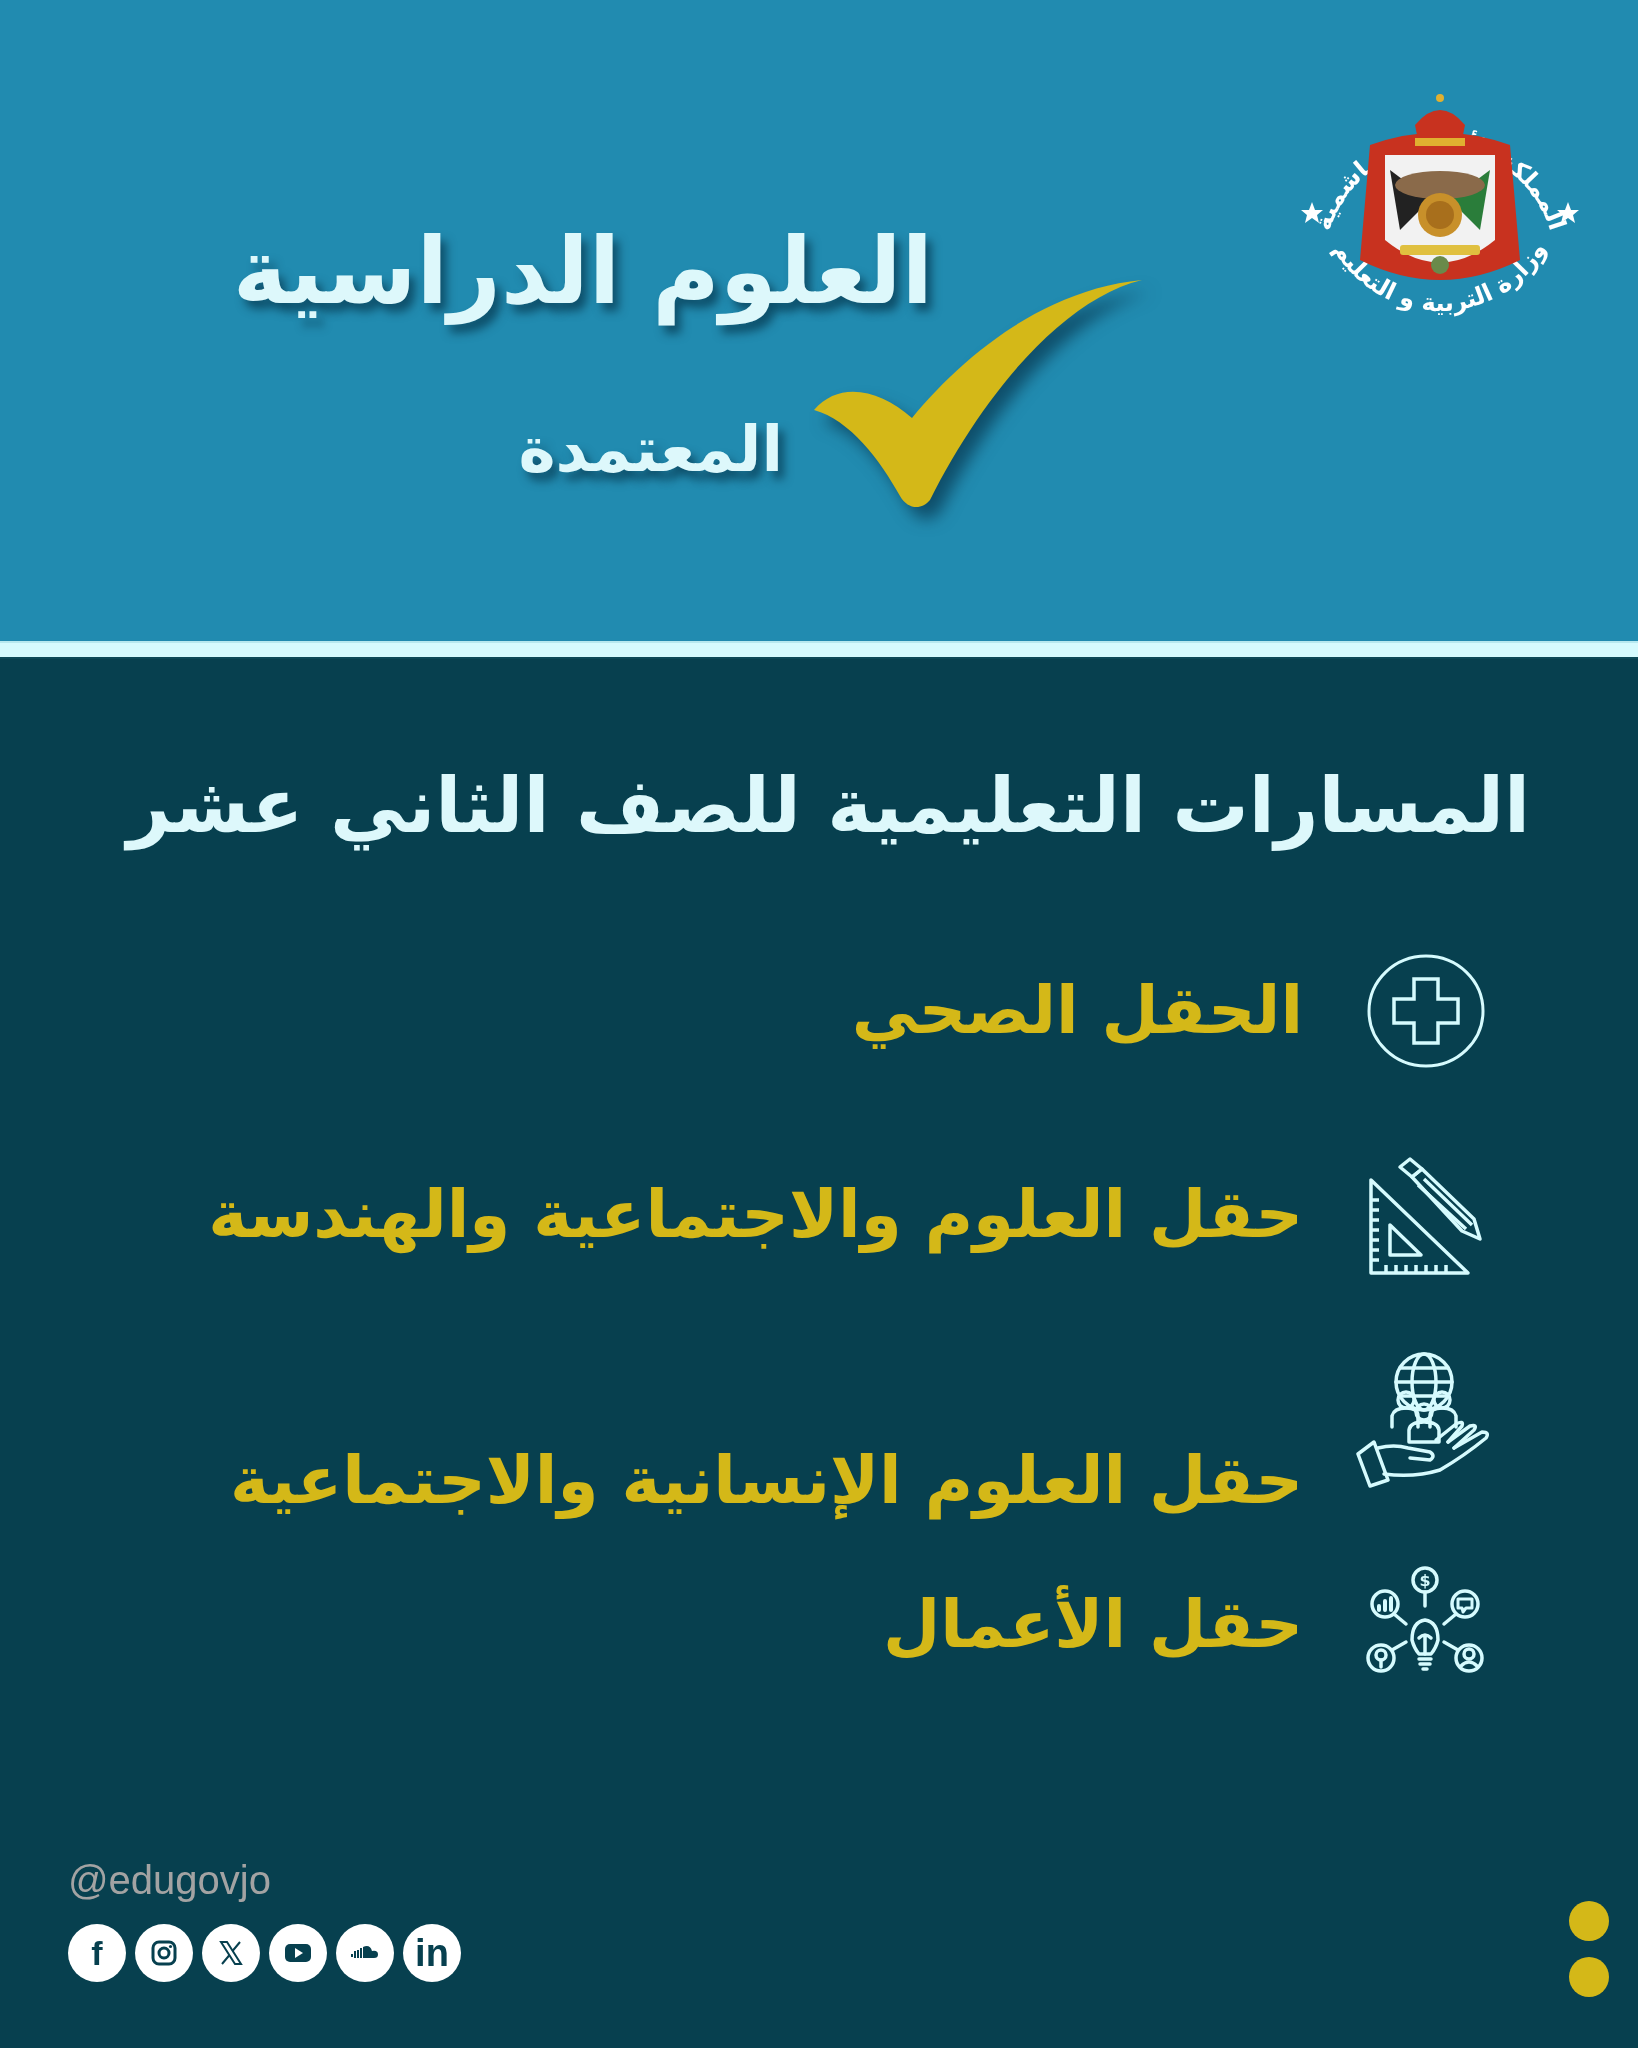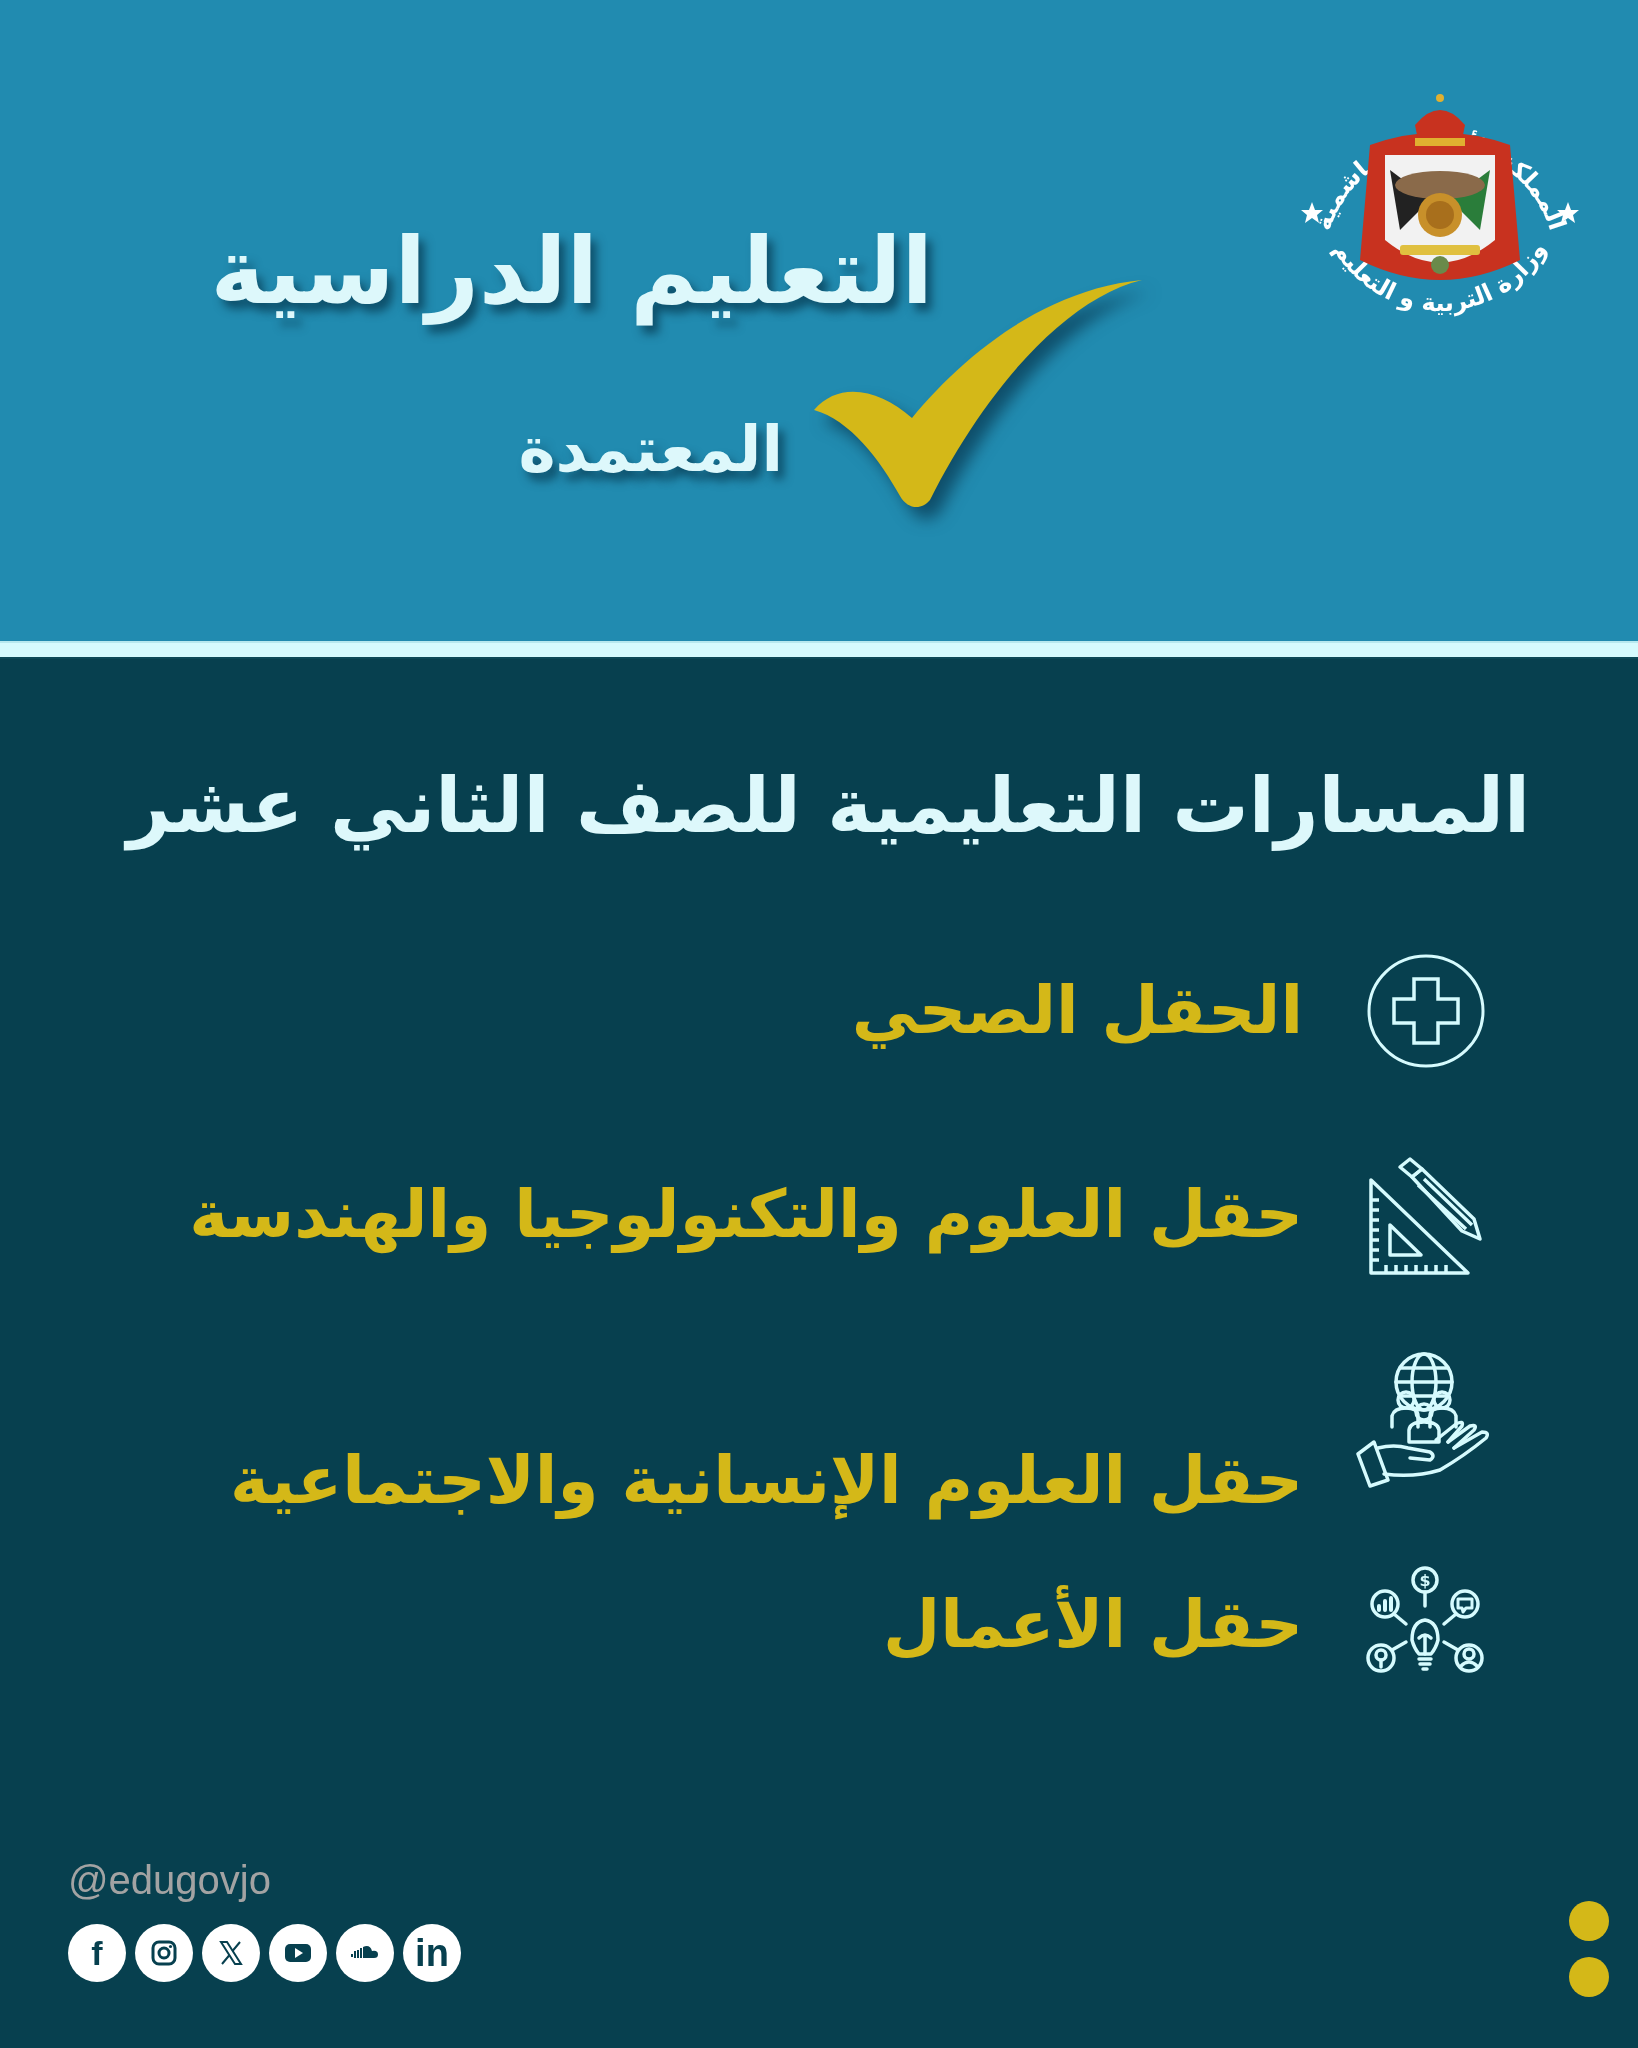--- a/index.html
+++ b/index.html
@@ -116,21 +116,21 @@
 
     <rect x="110" y="185" width="80" height="10" rx="3" fill="#e0c040"></rect>
     <circle cx="150" cy="205" r="9" fill="#6a8a4a"></circle>
 
     <path d="M125 65 Q150 35 175 65 L172 80 L128 80 Z" fill="#c8321f"></path>
     <rect x="125" y="78" width="50" height="8" fill="#e0b030"></rect>
     <circle cx="150" cy="38" r="4" fill="#e0b030"></circle>
   </svg>
 </div>
 
-<div class="title title-1">التعليم الدراسية</div>
+<div class="title title-1">العلوم الدراسية</div>
 <div class="title title-2">المعتمدة</div>
 
 <div class="checkmark">
   <svg viewBox="0 0 360 250" width="360" height="250">
     <path d="M 14 150
              C 40 120, 80 130, 112 158
              C 160 100, 240 30, 342 20
              C 260 40, 180 140, 130 240
              C 122 250, 108 250, 100 236
              C 80 200, 50 160, 14 150 Z" fill="#d4b818"></path>
@@ -140,21 +140,21 @@
 <div class="subtitle">المسارات التعليمية للصف الثاني عشر</div>
 
 <div class="field-label" style="top: 978px;">الحقل الصحي</div>
 <div class="field-icon" style="left:1366px; top:953px; width:120px; height:116px;">
   <svg viewBox="0 0 120 116">
     <ellipse cx="60" cy="58" rx="57" ry="55" fill="none" stroke="#d6fbfe" stroke-width="3"></ellipse>
     <path d="M48 26 H72 V46 H92 V70 H72 V90 H48 V70 H28 V46 H48 Z" fill="none" stroke="#d6fbfe" stroke-width="3.5" stroke-linejoin="miter"></path>
   </svg>
 </div>
 
-<div class="field-label" style="top: 1182px;">حقل العلوم والتكنولوجيا والهندسة</div>
+<div class="field-label" style="top: 1182px;">حقل العلوم والاجتماعية والهندسة</div>
 <div class="field-icon" style="left:1366px; top:1155px; width:118px; height:120px;">
   <svg viewBox="0 0 118 120" fill="none" stroke="#d6fbfe" stroke-width="3.5" stroke-linejoin="round">
     <path d="M5 25 L5 118 L102 118 Z"></path>
     <path d="M24 70 L24 100 L55 100 Z"></path>
     <path d="M5 45 H13 M5 55 H13 M5 65 H13 M5 75 H13 M5 85 H13 M5 95 H13 M5 105 H13"></path>
     <path d="M20 118 V110 M30 118 V110 M40 118 V110 M50 118 V110 M60 118 V110 M70 118 V110 M80 118 V110"></path>
     <path d="M34 12 L44 4 L56 14 L46 22 Z"></path>
     <path d="M46 22 L56 14 L108 64 L114 84 L96 76 Z"></path>
     <path d="M52 30 L100 74 M58 24 L106 70"></path>
   </svg>

